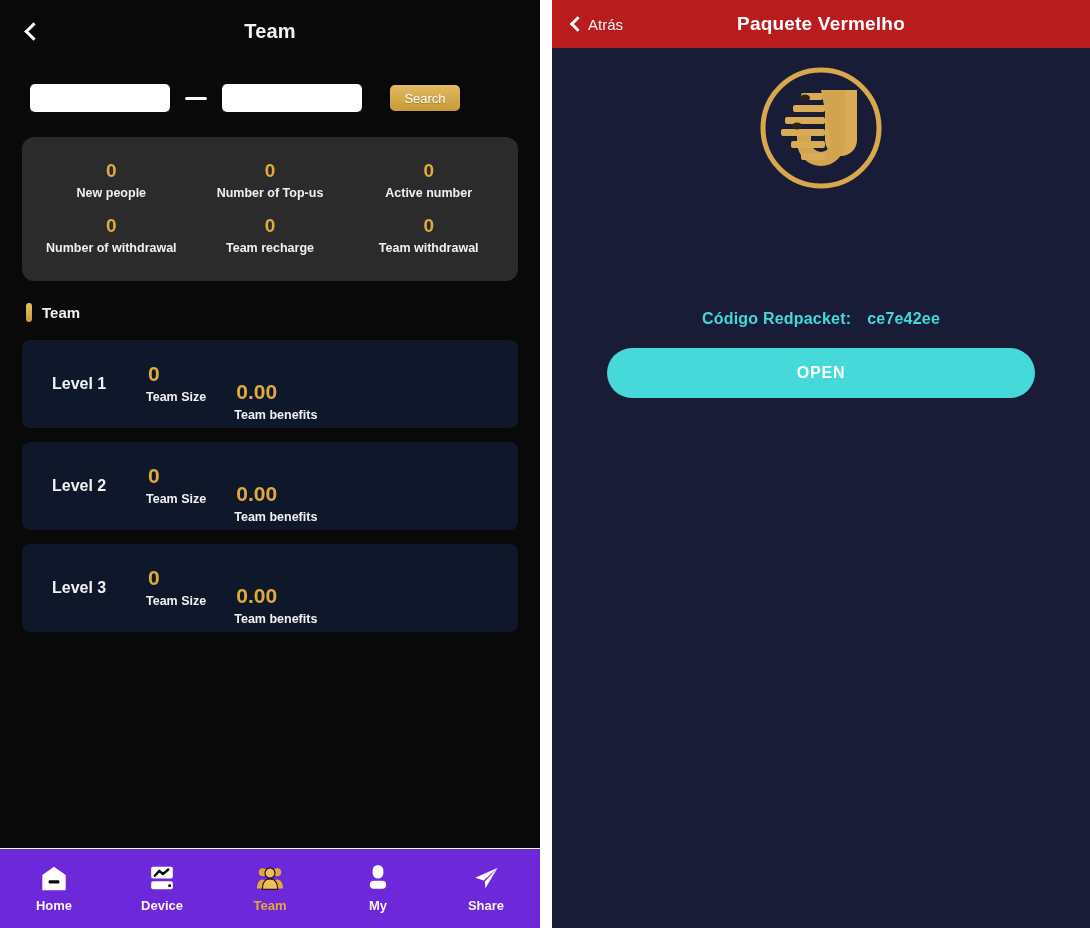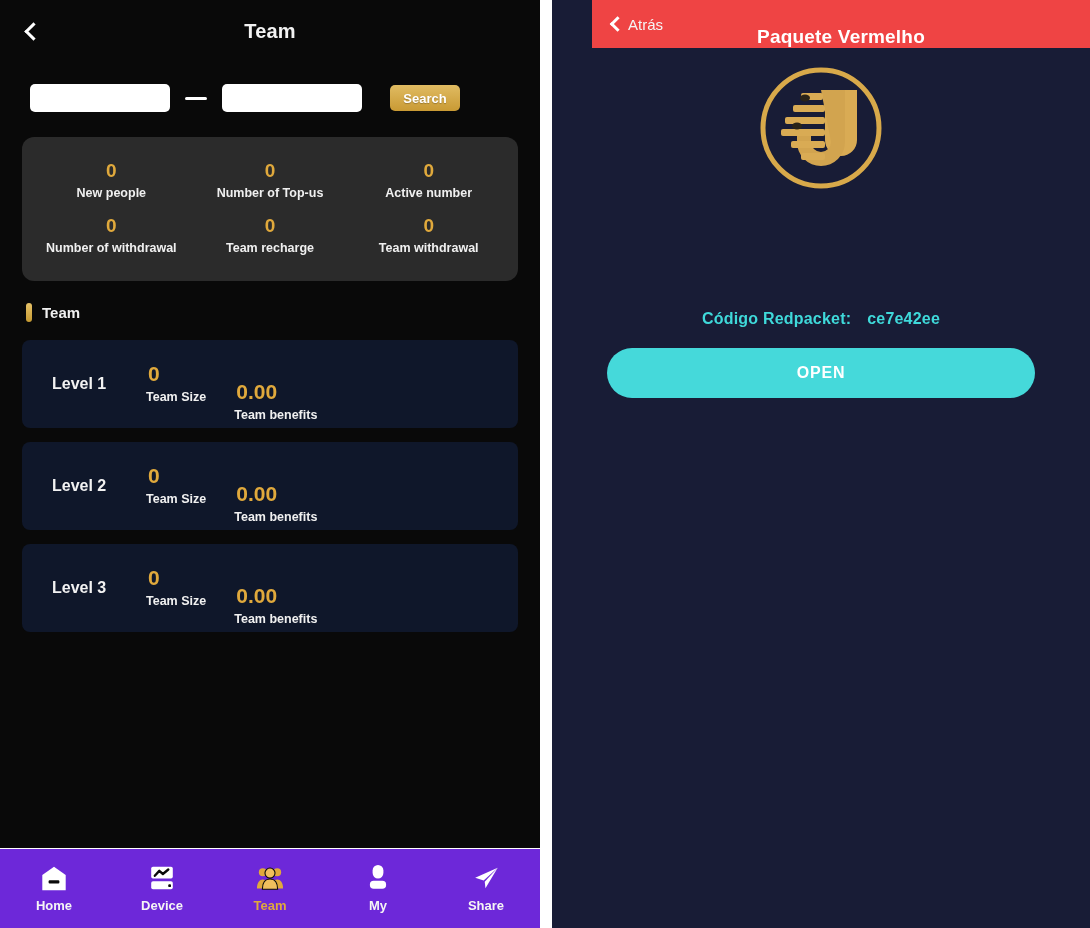--- a/index.html
+++ b/index.html
@@ -83,21 +83,21 @@
   }
   .sbtn {
     margin-left: 28px;
     width: 70px; height: 26px;
     border: none;
     border-radius: 5px;
     background: linear-gradient(180deg, #e0bb62 0%, #c99a34 100%);
     color: #ffffff;
     font-family: "Liberation Sans", sans-serif;
     font-size: 13px;
-    font-weight: 700;
+    font-weight: 400;
     cursor: pointer;
     text-shadow: 0 1px 1px rgba(0,0,0,.25);
   }
 
   .stats-card {
     margin: 25px 22px 0 22px;
     background: #2b2b2b;
     border-radius: 12px;
     padding: 22px 10px 26px 10px;
   }
@@ -217,25 +217,24 @@
     width: 538px; height: 928px;
     background: #181c36;
     overflow: hidden;
     display: flex;
     flex-direction: column;
   }
   .rhead {
     position: relative;
     flex: 0 0 48px;
     height: 48px;
-    background: #ef4444;
-    display: flex;
-    align-items: flex-end;
+    background: #b91c1c;
+    display: flex;
+    align-items: center;
     justify-content: center;
-    margin-left: 40px;
   }
   .rhead-back {
     position: absolute;
     left: 16px; top: 50%;
     transform: translateY(-50%);
     display: flex;
     align-items: center;
     gap: 5px;
     cursor: pointer;
   }

